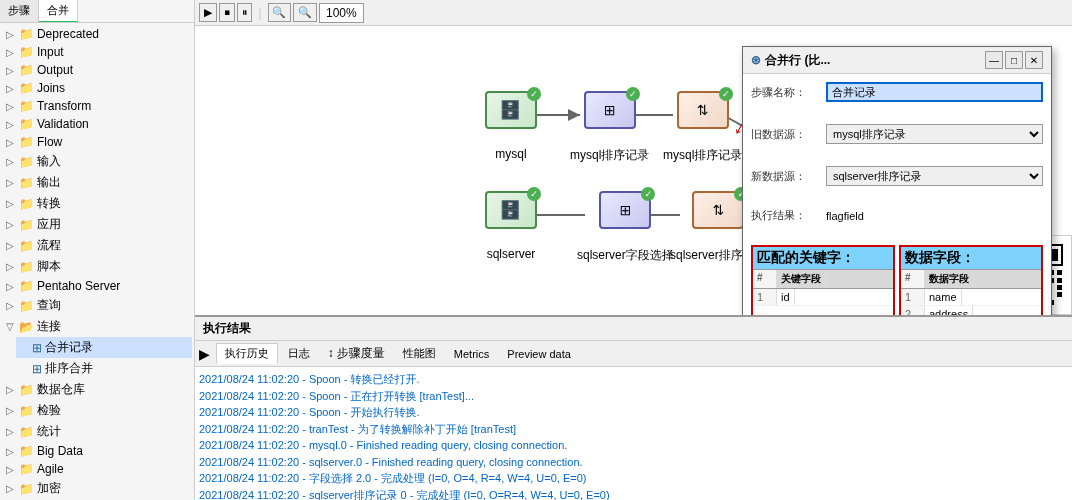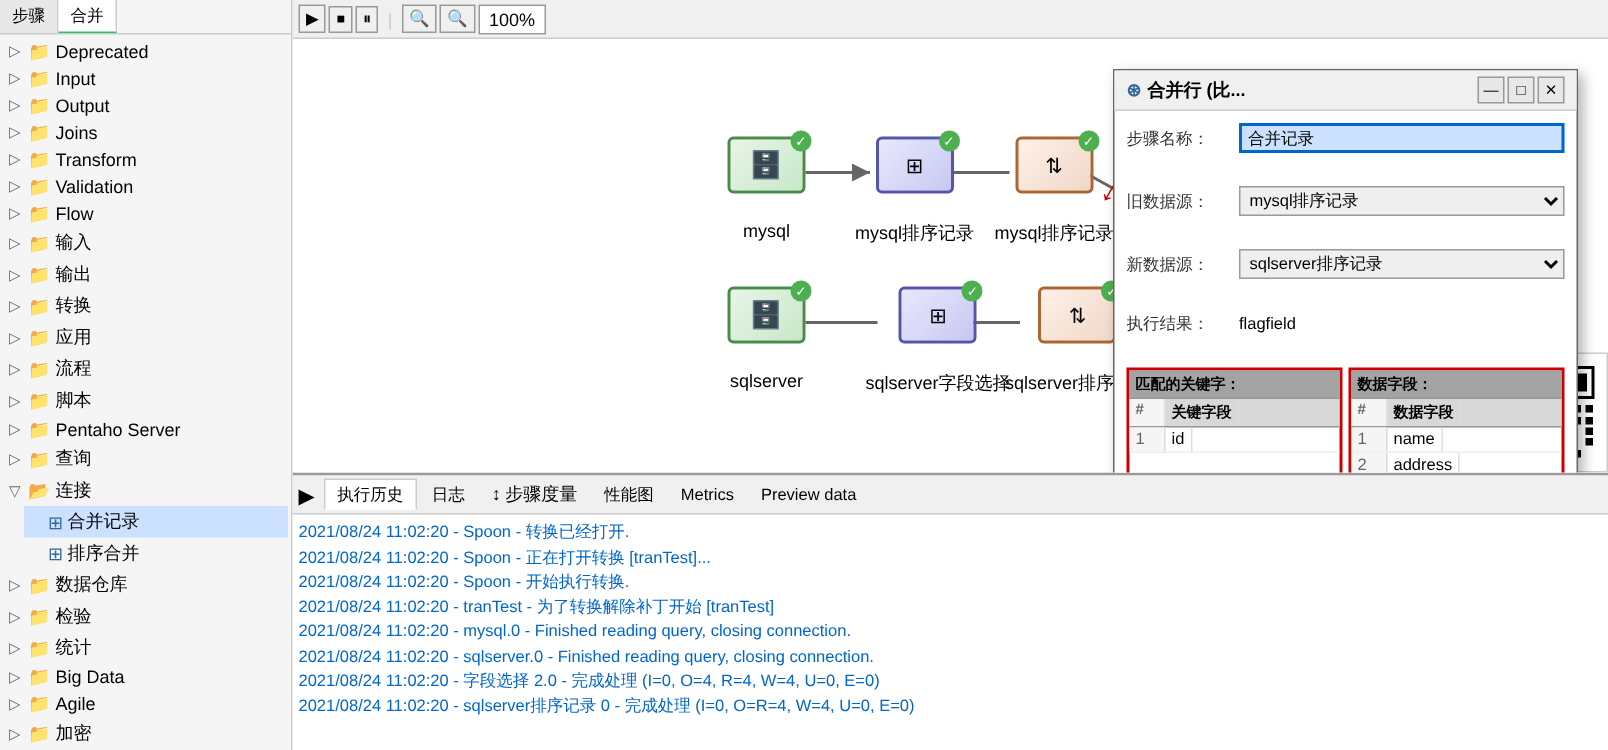--- a/index.html
+++ b/index.html
@@ -60,21 +60,21 @@
     .dialog-body { padding: 8px; }
     .form-row { display: flex; align-items: center; margin-bottom: 22px; }
     .form-label { width: 75px; font-size: 11px; color: #333; flex-shrink: 0; }
     .form-input { flex: 1; border: 2px solid #0066cc; padding: 2px 4px; font-size: 11px; background: #e8f0ff; }
     .form-select { flex: 1; border: 1px solid #999; padding: 2px; font-size: 11px; }
     .form-text { flex: 1; font-size: 11px; }
     
     
     .tables-container { display: flex; gap: 4px; margin-bottom: 6px; }
     .mini-table { flex: 1; border: 2px solid #cc0000; }
-    .mini-table-header { background: #a3a3a3; padding: 2px 4px; font-size: 10px; font-weight: bold; border-bottom: 1px solid #999; }
+    .mini-table-header { background: #7dd3fc; padding: 2px 4px; font-size: 14px; font-weight: bold; border-bottom: 1px solid #999; }
     .mini-table-row { display: flex; border-bottom: 1px solid #eee; }
     .mini-table-cell { padding: 2px 4px; font-size: 11px; border-right: 1px solid #ddd; }
     .mini-table-cell:first-child { width: 24px; background: #f5f5f5; color: #666; }
     .mini-table-col-header { display: flex; background: #d8d8d8; border-bottom: 1px solid #999; }
     .mini-table-col-header .mini-table-cell { font-weight: bold; font-size: 10px; }
     
     .dialog-footer { display: flex; justify-content: space-between; padding: 4px; border-top: 1px solid #ccc; gap: 4px; }
     .footer-btn { flex: 1; padding: 3px 6px; border: 1px solid #999; background: #e8e8e8; cursor: pointer; font-size: 11px; text-align: center; }
     
     
@@ -427,20 +427,21 @@
             <rect x="45" y="52" width="5" height="5" fill="black"></rect>
             <rect x="60" y="52" width="5" height="5" fill="black"></rect>
             <rect x="30" y="60" width="5" height="5" fill="black"></rect>
             <rect x="38" y="60" width="5" height="5" fill="black"></rect>
             <rect x="52" y="60" width="5" height="5" fill="black"></rect>
           </svg>
         </div>
       </div>
 
       <div class="bottom-panel">
+        <div class="exec-header">执行结果</div>
         <div class="bottom-tabs">
           <span style="font-size:14px; margin-right:4px;">▶</span>
           <div class="bottom-tab active">执行历史</div>
           <div class="bottom-tab">日志</div>
           <div class="bottom-tab">
             <span>↕</span>
             <span>步骤度量</span>
           </div>
           <div class="bottom-tab">性能图</div>
           <div class="bottom-tab">Metrics</div>

